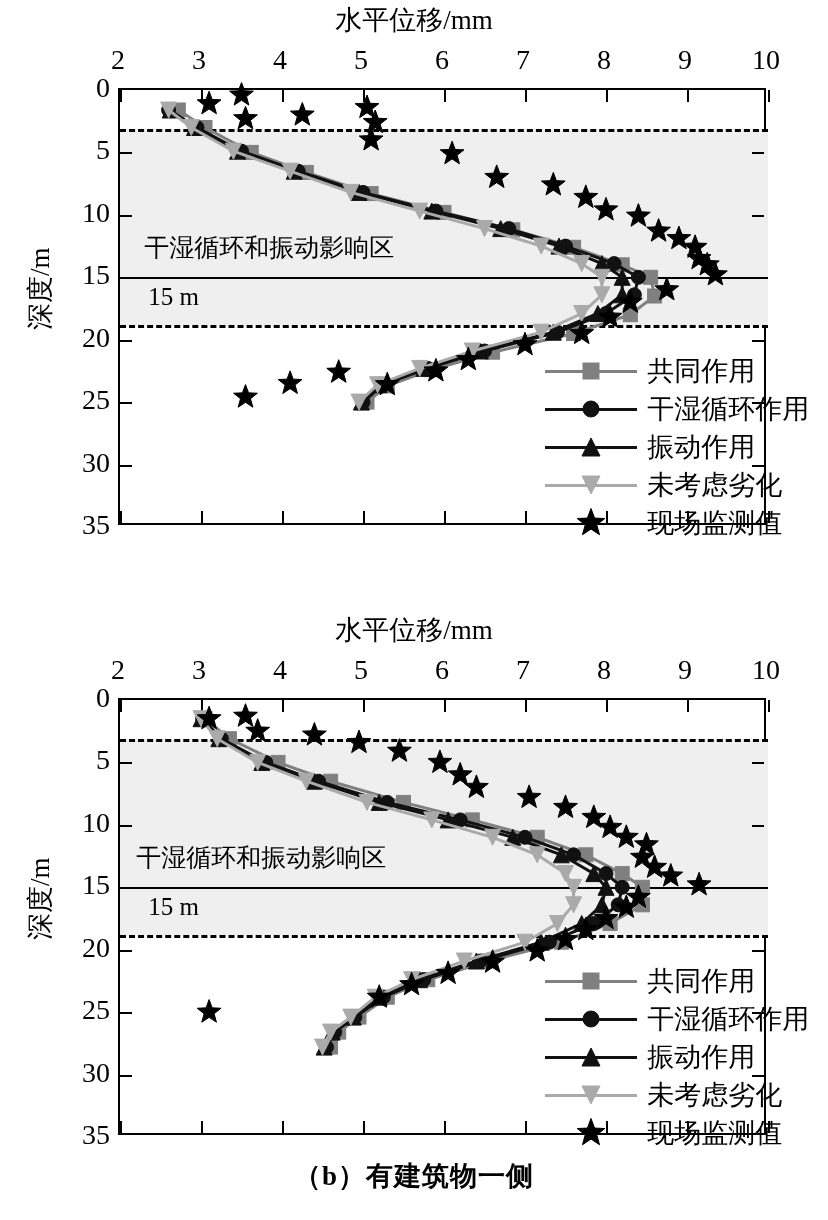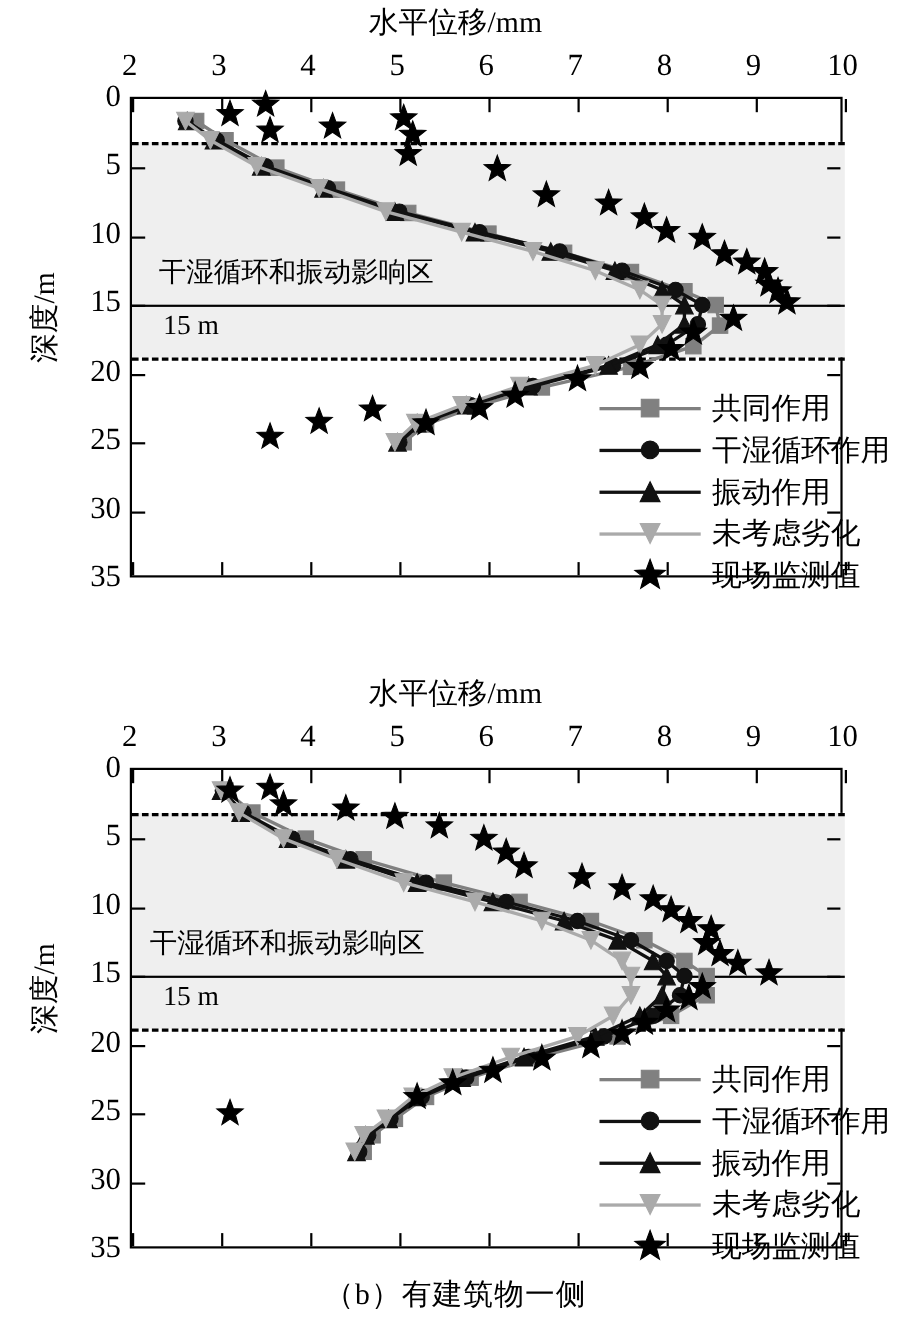--- a/index.html
+++ b/index.html
@@ -940,21 +940,21 @@
       <div class="legend-sym">
 
         <svg class="mk" width="30" height="30" viewBox="-15 -15 30 30">
                 <polygon points="0.00,-14.50 3.58,-4.93 13.79,-4.48 5.79,1.88 8.52,11.73 0.00,6.09 -8.52,11.73 -5.79,1.88 -13.79,-4.48 -3.58,-4.93" fill="#000000" stroke="#000000"></polygon>
               </svg>
       </div>
       <div class="legend-text">现场监测值</div>
     </div>
         </div>
       </div>
-    <div class="caption" style="top:548px;">（b）有建筑物一侧</div>
+    <div class="caption" style="top:548px;font-weight:bold;">（b）有建筑物一侧</div>
   <div class="xtick-label" style="left:118px;top:44px;">2</div>
       <div class="xtick-label" style="left:199px;top:44px;">3</div>
       <div class="xtick-label" style="left:280px;top:44px;">4</div>
       <div class="xtick-label" style="left:361px;top:44px;">5</div>
       <div class="xtick-label" style="left:442px;top:44px;">6</div>
       <div class="xtick-label" style="left:523px;top:44px;">7</div>
       <div class="xtick-label" style="left:604px;top:44px;">8</div>
       <div class="xtick-label" style="left:685px;top:44px;">9</div>
       <div class="xtick-label" style="left:766px;top:44px;">10</div>
       <div class="ytick-label" style="left:60px;width:50px;top:88px;">0</div>

